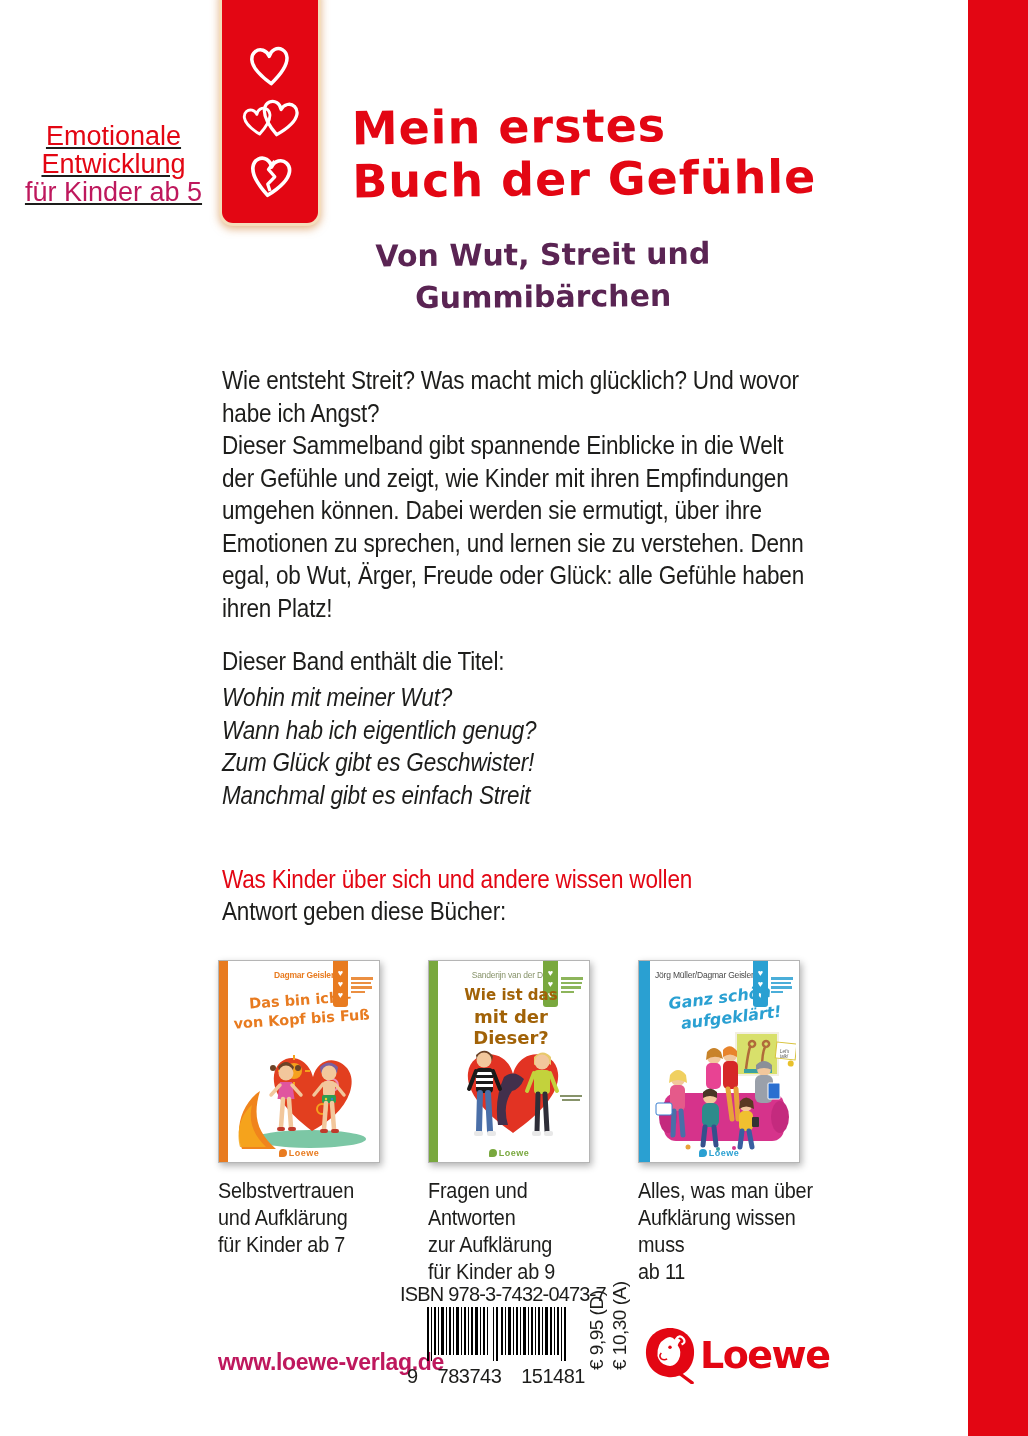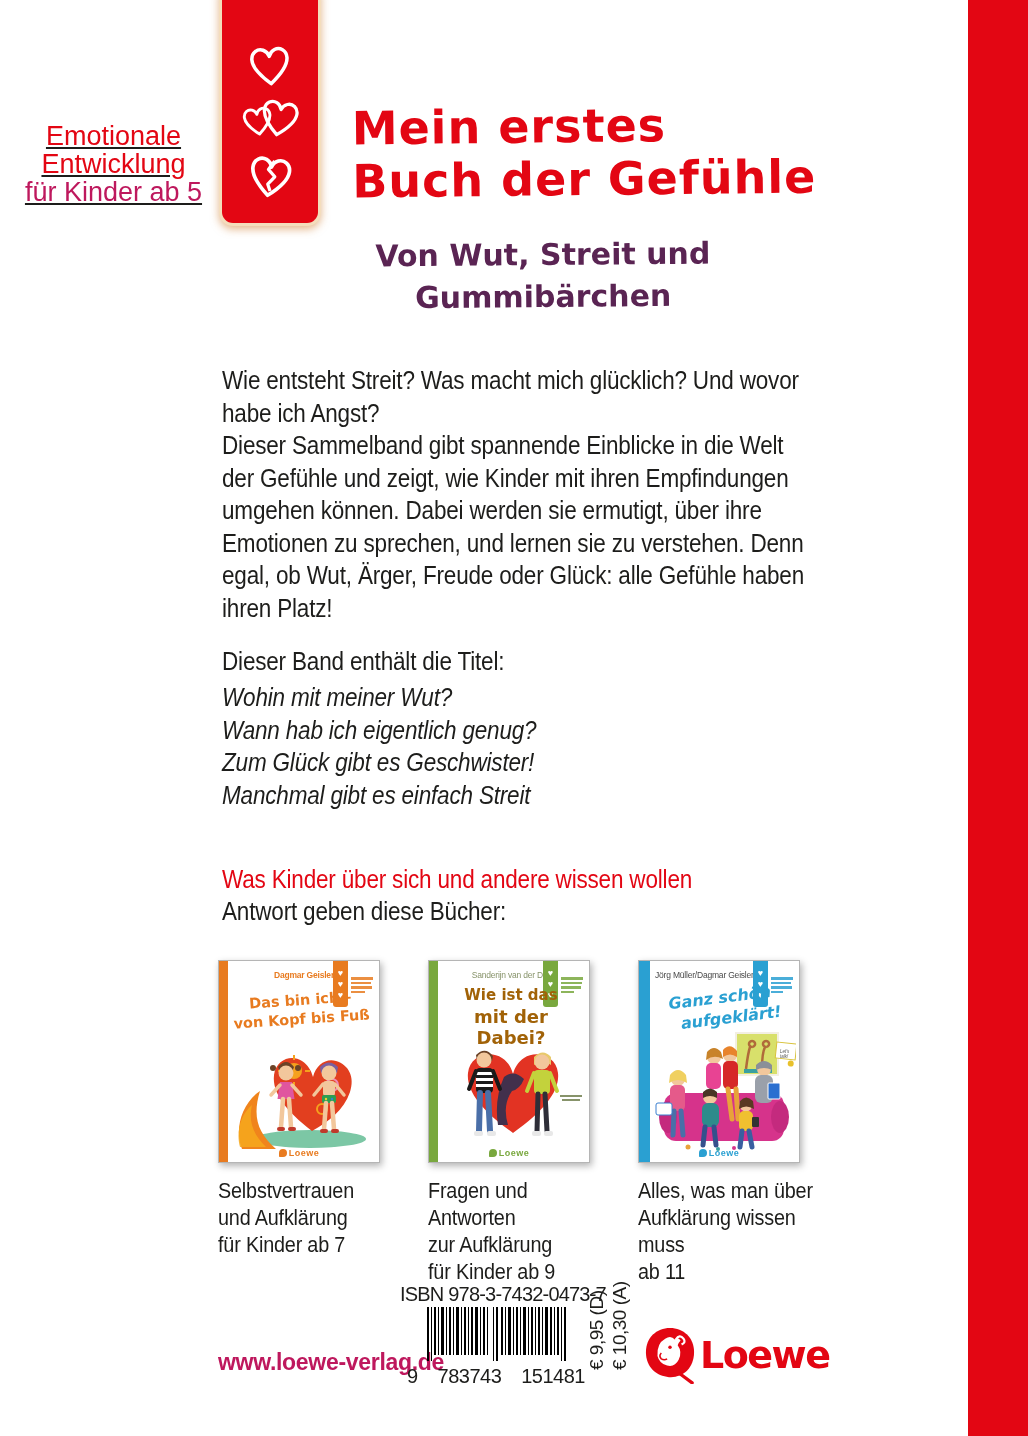--- a/index.html
+++ b/index.html
@@ -192,21 +192,21 @@
       <span>♥</span>
     </div>
     <div class="tab-lines">
       <i style="background:#79a83e;width:22px;"></i>
         <i style="background:#79a83e;width:21px;"></i>
       <i style="background:#79a83e;width:20px;"></i>
         <i style="background:#79a83e;width:13px;"></i>
     </div>
     <div class="cover-title" style="top: 24px; font-size: 15px; line-height: 21px; color: #a16207;">
       <div>Wie ist das</div>
-      <div style="font-size:18px;">mit der Dabei?</div>
+      <div style="font-size:18px;">mit der Dieser?</div>
     </div>
     <svg class="illu" style="top:86px;" width="150" height="106" viewBox="0 0 150 106">
       <path d="M75 86 C44 64 28 44 30 26 C32 8 52 3 64 11 C70 15 73 20 75 27 C77 20 80 15 86 11 C98 3 118 8 120 26 C122 44 106 64 75 86 Z" fill="#e23323"></path>
       <path d="M66 30 q10 -8 20 2 q-4 10 -12 12 q-10 14 -4 34 l-10 0 q-4 -26 6 -48 Z" fill="#42304c"></path>
       <g>
         <path d="M38 8 q9 -9 17 1 l-1 5 q-8 -5 -15 0 Z" fill="#6b4226"></path>
         <circle cx="46" cy="13" r="7.5" fill="#f2c79c"></circle>
         <rect x="38" y="21" width="17" height="25" rx="4" fill="#1a1a1a"></rect>
         <g fill="#ffffff">
             <rect x="38" y="25" width="17" height="3"></rect>

